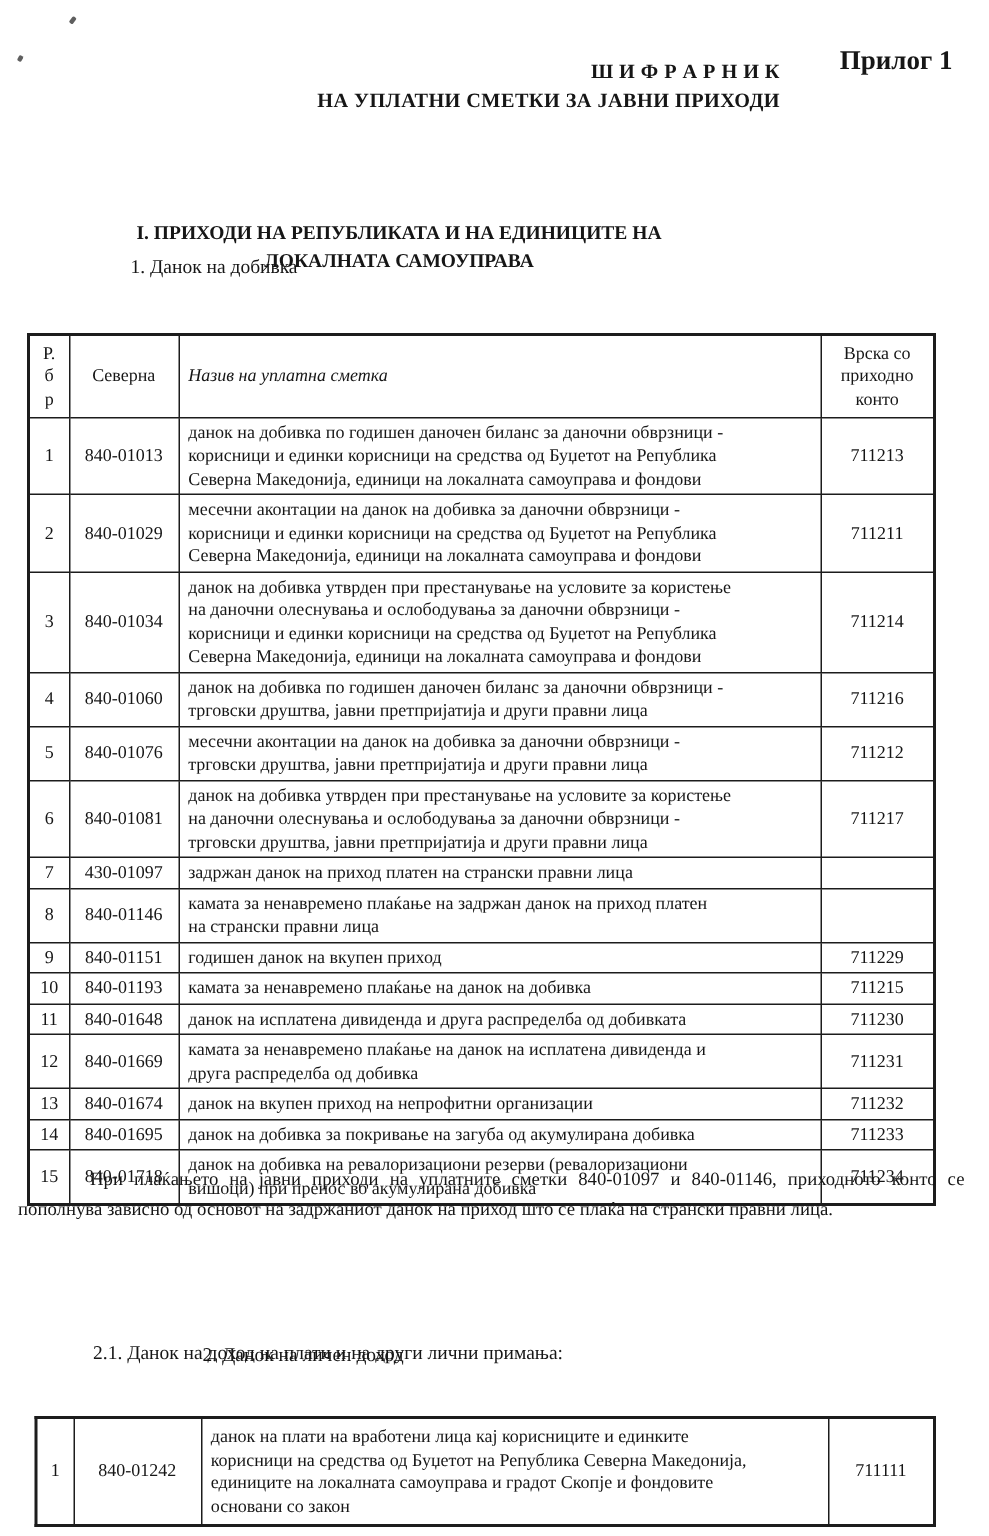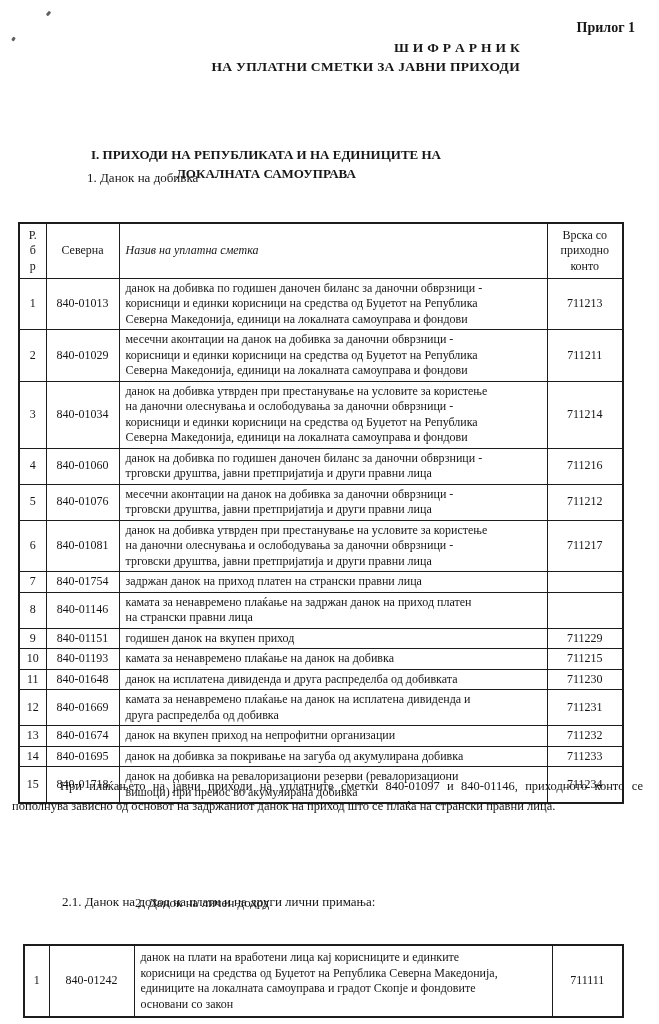--- a/index.html
+++ b/index.html
@@ -8,21 +8,21 @@
     width: 659px; height: 1024px;
     position: relative;
     font-family: "Liberation Serif", "DejaVu Serif", serif;
     color: #161616;
     overflow: hidden;
   }
   .speck { position: absolute; background: #2a2a2a; border-radius: 1px; opacity: .75; }
   .speck-1 { left: 47px; top: 11px; width: 3px; height: 5px; transform: rotate(38deg); }
   .speck-2 { left: 12px; top: 37px; width: 3px; height: 4px; transform: rotate(30deg); }
 
-  .annex { position: absolute; top: 20px; right: 24px; font-size: 14px; font-weight: bold; }
+  .annex { position: absolute; top: 30px; right: 24px; font-size: 18px; font-weight: bold; }
 
   .doc-title {
     position: absolute; top: 38px; left: 0; width: 520px;
     text-align: right; font-size: 13.5px; font-weight: bold;
     line-height: 19px; white-space: pre-line; letter-spacing: .3px;
   }
   .part-heading {
     position: absolute; top: 106px; left: 0; width: 532px;
     text-align: center; font-size: 13px; font-weight: bold;
     line-height: 18.5px; white-space: pre-line; margin-top: 40px;
@@ -135,21 +135,21 @@
         <td class="cell-num">6</td>
         <td class="cell-account">840-01081</td>
         <td class="cell-name">данок на добивка утврден при престанување на условите за користење
 на даночни олеснувања и ослободувања за даночни обврзници -
 трговски друштва, јавни претпријатија и други правни лица</td>
         <td class="cell-konto">711217</td>
       </tr>
 
       <tr>
         <td class="cell-num">7</td>
-        <td class="cell-account">840-01754</td>
+        <td class="cell-account">430-01097</td>
         <td class="cell-name">задржан данок на приход платен на странски правни лица</td>
         <td class="cell-konto"></td>
       </tr>
 
       <tr>
         <td class="cell-num">8</td>
         <td class="cell-account">840-01146</td>
         <td class="cell-name">камата за ненавремено плаќање на задржан данок на приход платен
 на странски правни лица</td>
         <td class="cell-konto"></td>

